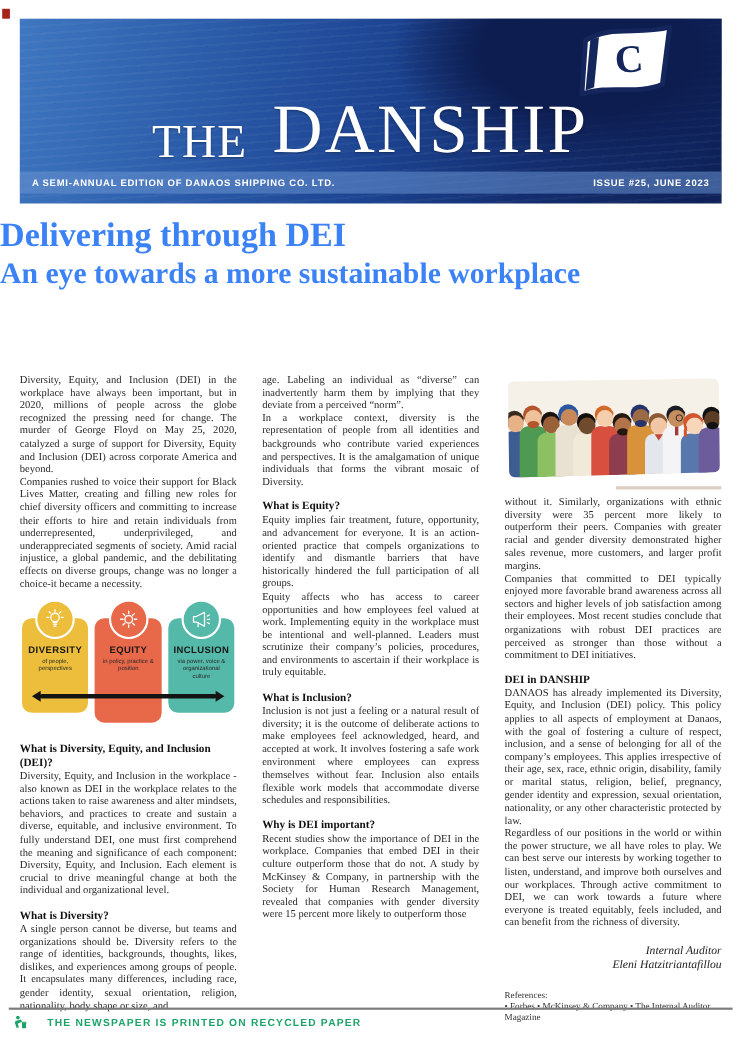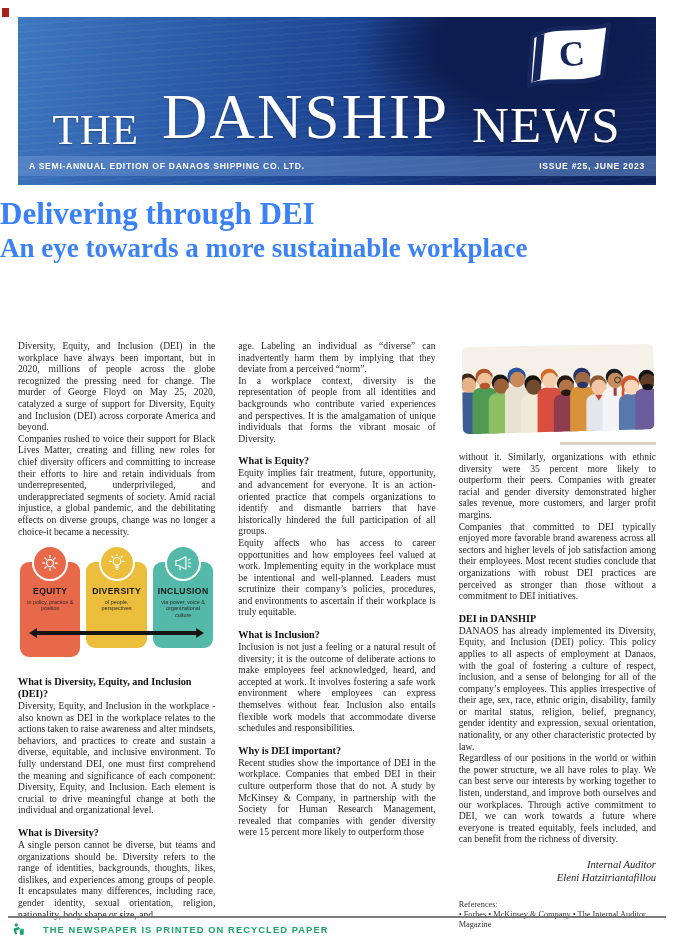--- a/index.html
+++ b/index.html
@@ -82,61 +82,60 @@
 
   <header class="header">
     <svg class="flag" viewBox="0 0 100 92">
       <path d="M16,16 C36,3 60,12 85,5 L79,52 C58,61 36,52 13,60 Z" fill="#ffffff" stroke="#15265c" stroke-width="4" stroke-linejoin="round"></path>
       <path d="M20,15 L16,57 L23,54.5 L27,13.5 Z" fill="#15265c"></path>
       <text x="52" y="42" text-anchor="middle" font-family="Liberation Serif, serif" font-weight="bold" font-size="32" fill="#15265c" transform="rotate(-5 52 36)">C</text>
     </svg>
     <div class="masthead">
       <span class="m-the">THE</span>
       <span class="m-danship">DANSHIP</span>
-      <span class="m-news">NEWS</span>
     </div>
     <div class="strip">
       <span>A SEMI-ANNUAL EDITION OF DANAOS SHIPPING CO. LTD.</span>
       <span>ISSUE #25, JUNE 2023</span>
     </div>
   </header>
 
   <section class="headline">
     <h1>Delivering through DEI</h1>
     <h2>An eye towards a more sustainable workplace</h2>
   </section>
 
   <main class="columns">
 
     <div class="col">
       <p>Diversity, Equity, and Inclusion (DEI) in the workplace have always been important, but in 2020, millions of people across the globe recognized the pressing need for change. The murder of George Floyd on May 25, 2020, catalyzed a surge of support for Diversity, Equity and Inclusion (DEI) across corporate America and beyond.</p>
       <p>Companies rushed to voice their support for Black Lives Matter, creating and filling new roles for chief diversity officers and committing to increase their efforts to hire and retain individuals from underrepresented, underprivileged, and underappreciated segments of society. Amid racial injustice, a global pandemic, and the debilitating effects on diverse groups, change was no longer a choice-it became a necessity.</p>
 
       <div class="infographic">
         <div class="info-cards">
-          <div class="info-card card-1">
-            <div class="badge">
-              <svg viewBox="0 0 24 24" fill="none" stroke="#fff" stroke-width="1.5" stroke-linecap="round">
-                <circle cx="12" cy="12" r="4.2"></circle>
-                <path d="M12,3.2 v2.6 M12,18.2 v2.6 M3.2,12 h2.6 M18.2,12 h2.6 M5.8,5.8 l1.9,1.9 M16.3,16.3 l1.9,1.9 M18.2,5.8 l-1.9,1.9 M7.7,16.3 l-1.9,1.9"></path>
-              </svg>
-            </div>
-            <div class="card-title">EQUITY</div>
-            <div class="card-sub">in policy, practice &amp; position</div>
-          </div>
           <div class="info-card card-0">
             <div class="badge">
               <svg viewBox="0 0 24 24" fill="none" stroke="#fff" stroke-width="1.4" stroke-linecap="round">
                 <circle cx="12" cy="10" r="4.6"></circle>
                 <path d="M10,15.6 h4 M10.5,17.6 h3 M11,19.6 h2"></path>
                 <path d="M12,1.6 v2 M3.2,10 h2 M18.8,10 h2 M5.6,3.8 l1.5,1.5 M18.4,3.8 l-1.5,1.5"></path>
               </svg>
             </div>
             <div class="card-title">DIVERSITY</div>
             <div class="card-sub">of people, perspectives</div>
+          </div>
+          <div class="info-card card-1">
+            <div class="badge">
+              <svg viewBox="0 0 24 24" fill="none" stroke="#fff" stroke-width="1.5" stroke-linecap="round">
+                <circle cx="12" cy="12" r="4.2"></circle>
+                <path d="M12,3.2 v2.6 M12,18.2 v2.6 M3.2,12 h2.6 M18.2,12 h2.6 M5.8,5.8 l1.9,1.9 M16.3,16.3 l1.9,1.9 M18.2,5.8 l-1.9,1.9 M7.7,16.3 l-1.9,1.9"></path>
+              </svg>
+            </div>
+            <div class="card-title">EQUITY</div>
+            <div class="card-sub">in policy, practice &amp; position</div>
           </div>
           <div class="info-card card-2">
             <div class="badge">
               <svg viewBox="0 0 24 24" fill="none" stroke="#fff" stroke-width="1.4" stroke-linejoin="round" stroke-linecap="round">
                 <path d="M15.5,4.5 L6.5,9 H3.5 v6 h3 l9,4.5 Z"></path>
                 <path d="M8.5,15.5 v4.5"></path>
                 <path d="M18.5,8.5 l2.2,-1.2 M18.5,12 h2.8 M18.5,15.5 l2.2,1.2"></path>
               </svg>
             </div>
             <div class="card-title">INCLUSION</div>

